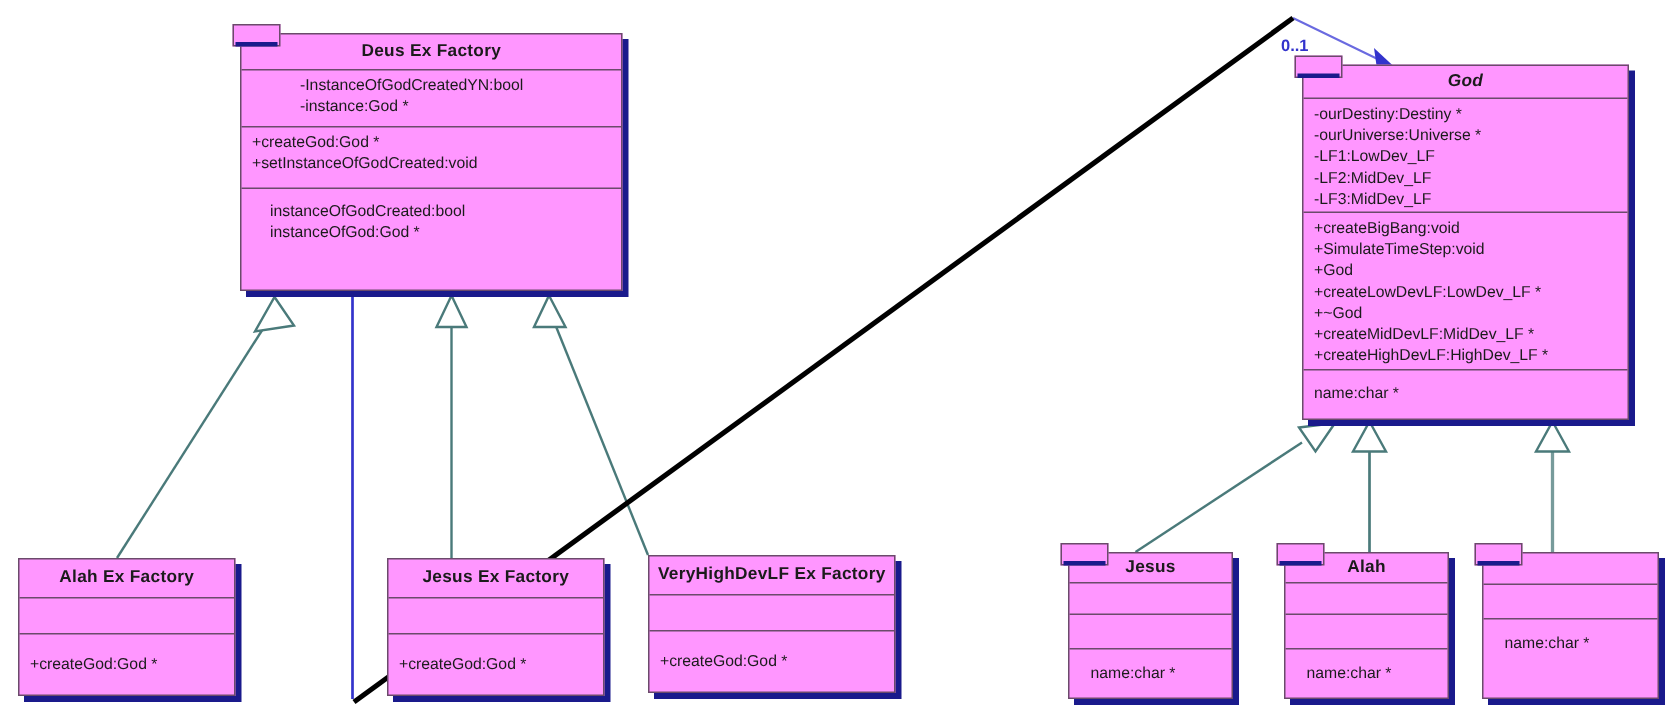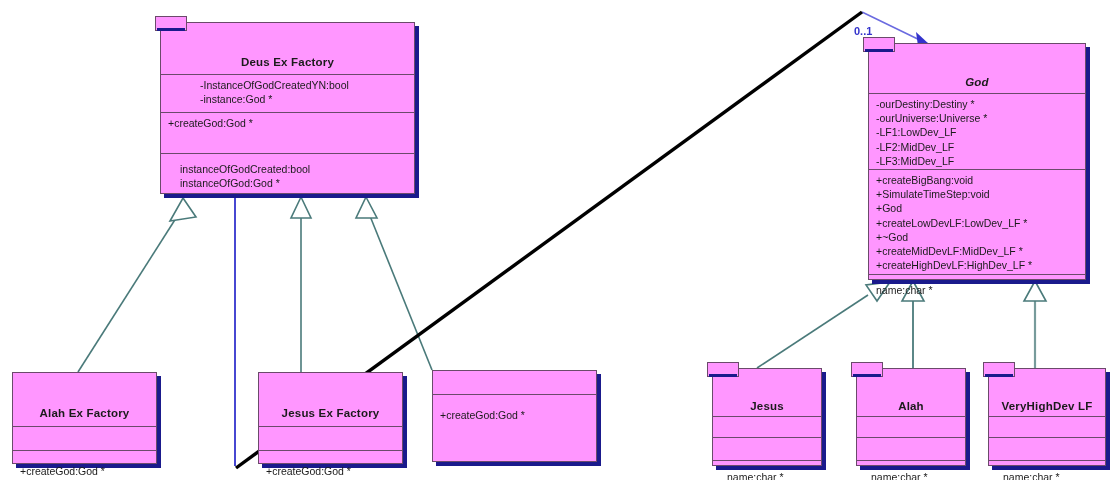--- a/index.html
+++ b/index.html
@@ -40,21 +40,21 @@
     overflow:hidden;
   }
   .compartment:last-child{border-bottom:none;}
   .cls-title{
     text-align:center;
     font-weight:bold;
     color:#1b1b1b;
     font-size:11.5px;
     letter-spacing:.2px;
     line-height:1.1;
-    display:flex;align-items:center;justify-content:center;margin-top:28px;
+    display:flex;align-items:center;justify-content:center;
   }
   .member{
     font-size:10.5px;
     color:#1b1b1b;
     padding:0 0 0 7px;
     line-height:14.2px;
     white-space:nowrap;
   }
   .members{padding-top:3px;padding-bottom:3px;}
 </style>
@@ -107,20 +107,21 @@
 
   <div class="uml-class" style="left:160px;top:22px;width:255px;height:172px;">
     <div class="tab"></div>
     <div class="compartment cls-title" style="height:24px;">Deus Ex Factory</div>
     <div class="compartment members" style="height:38px;padding-left:32px;">
       <div class="member">-InstanceOfGodCreatedYN:bool</div>
       <div class="member">-instance:God *</div>
     </div>
     <div class="compartment members" style="height:41px;">
       <div class="member">+createGod:God *</div>
+      <div class="member">+setInstanceOfGodCreated:void</div>
     </div>
     <div class="compartment members" style="height:69px;padding-top:8px;padding-left:12px;">
       <div class="member">instanceOfGodCreated:bool</div>
       <div class="member">instanceOfGod:God *</div>
     </div>
   </div>
 
   <div class="uml-class" style="left:868px;top:43px;width:218px;height:237px;">
     <div class="tab"></div>
     <div class="compartment cls-title" style="height:22px;font-style:italic;">God</div>
@@ -155,20 +156,21 @@
 
   <div class="uml-class" style="left:258px;top:372px;width:145px;height:92px;">
     <div class="compartment cls-title" style="height:26px;">Jesus Ex Factory</div>
     <div class="compartment" style="height:24px;"></div>
     <div class="compartment members" style="height:42px;padding-top:13px;">
       <div class="member">+createGod:God *</div>
     </div>
   </div>
 
   <div class="uml-class" style="left:432px;top:370px;width:165px;height:92px;">
+    <div class="compartment cls-title" style="height:26px;">VeryHighDevLF Ex Factory</div>
     <div class="compartment" style="height:24px;"></div>
     <div class="compartment members" style="height:42px;padding-top:13px;">
       <div class="member">+createGod:God *</div>
     </div>
   </div>
 
   <div class="uml-class" style="left:712px;top:368px;width:110px;height:98px;">
     <div class="tab"></div>
     <div class="compartment cls-title" style="height:20px;">Jesus</div>
     <div class="compartment" style="height:21px;"></div>
@@ -183,21 +185,20 @@
     <div class="compartment cls-title" style="height:20px;">Alah</div>
     <div class="compartment" style="height:21px;"></div>
     <div class="compartment" style="height:23px;"></div>
     <div class="compartment members" style="height:34px;padding-top:9px;">
       <div class="member" style="padding-left:14px;">name:char *</div>
     </div>
   </div>
 
   <div class="uml-class" style="left:988px;top:368px;width:118px;height:98px;">
     <div class="tab"></div>
-    <div class="compartment cls-title" style="height:20px;">VeryHighDev LF</div>
     <div class="compartment" style="height:21px;"></div>
     <div class="compartment" style="height:23px;"></div>
     <div class="compartment members" style="height:34px;padding-top:9px;">
       <div class="member" style="padding-left:14px;">name:char *</div>
     </div>
   </div>
 
   <div style="position:absolute;left:854px;top:25px;font-size:11px;font-weight:bold;color:#3333cc;z-index:8;">0..1</div>
 
 </div>

